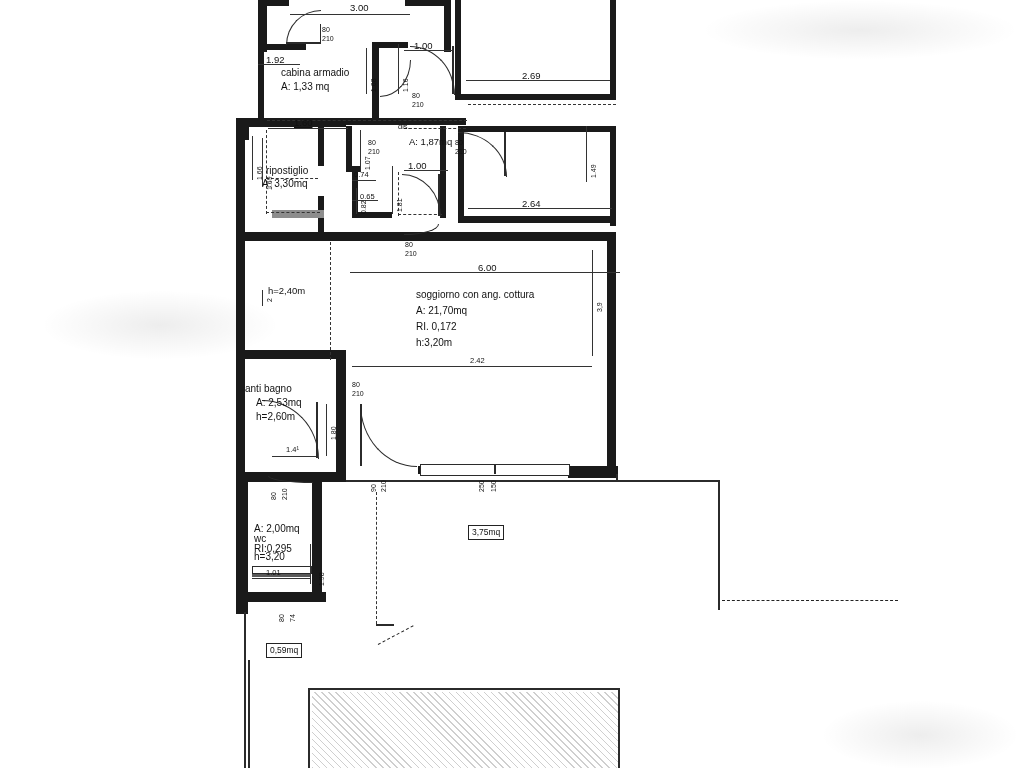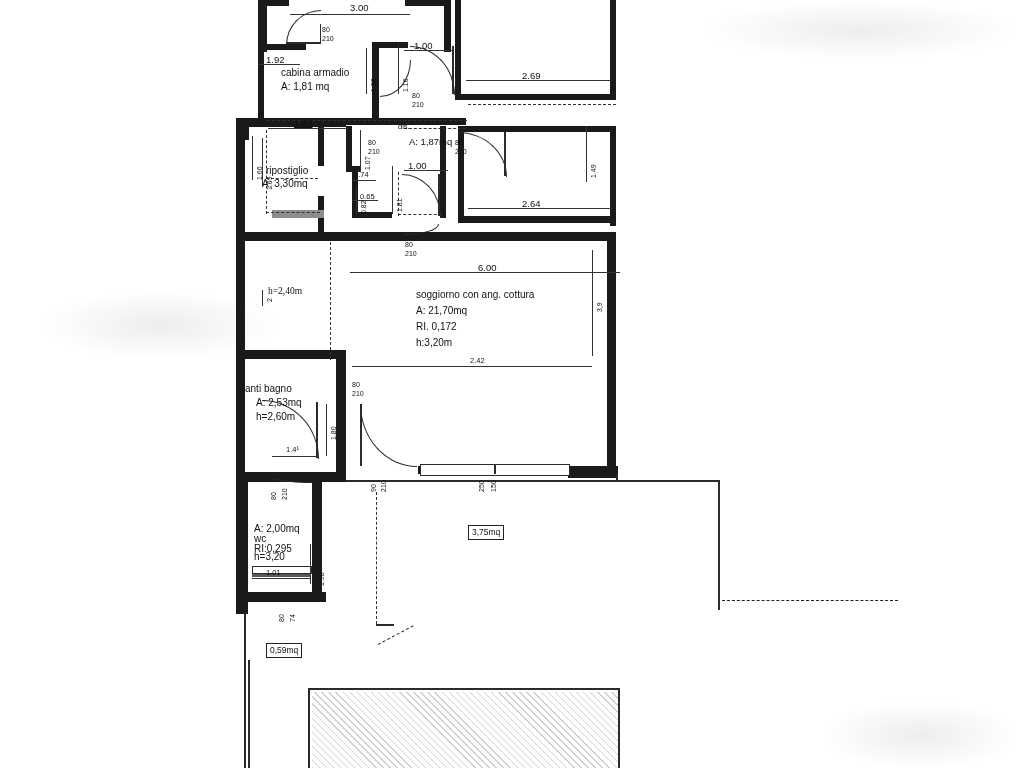--- a/index.html
+++ b/index.html
@@ -280,21 +280,21 @@
   <div class="lbl" style="left:266px;top:54px;">1.92</div>
 
   <div class="lbl tiny" style="left:322px;top:26px;">80</div>
   <div class="lbl tiny" style="left:322px;top:35px;">210</div>
   <div class="thin" style="left:320px;top:24px;width:1px;height:20px;"></div>
 
   <div class="lbl tiny" style="left:412px;top:92px;">80</div>
   <div class="lbl tiny" style="left:412px;top:101px;">210</div>
 
   <div class="lbl room" style="left:281px;top:66px;">cabina armadio</div>
-  <div class="lbl room" style="left:281px;top:80px;">A: 1,81 mq</div>
+  <div class="lbl room" style="left:281px;top:80px;">A: 1,33 mq</div>
 
   <div class="lbl tiny vert" style="left:370px;top:92px;">1.08</div>
   <div class="lbl tiny vert" style="left:402px;top:92px;">1.16</div>
   <div class="lbl tiny vert" style="left:590px;top:178px;">1.49</div>
 
   <div class="lbl" style="left:294px;top:117px;text-decoration:underline;">1.60</div>
   <div class="lbl small" style="left:398px;top:122px;">dis.</div>
   <div class="lbl" style="left:409px;top:136px;">A: 1,87mq</div>
   <div class="lbl" style="left:408px;top:160px;">1.00</div>
 
@@ -318,21 +318,21 @@
 
   <div class="lbl tiny" style="left:405px;top:241px;">80</div>
   <div class="lbl tiny" style="left:405px;top:250px;">210</div>
 
   <div class="lbl" style="left:478px;top:262px;">6.00</div>
   <div class="lbl room" style="left:416px;top:288px;">soggiorno con ang. cottura</div>
   <div class="lbl room" style="left:416px;top:304px;">A: 21,70mq</div>
   <div class="lbl room" style="left:416px;top:320px;">RI. 0,172</div>
   <div class="lbl room" style="left:416px;top:336px;">h:3,20m</div>
 
-  <div class="lbl" style="left:268px;top:285px;font-family:Liberation Serif, serif;">h=2,40m</div>
+  <div class="lbl" style="left:268px;top:285px;">h=2,40m</div>
   <div class="lbl tiny vert" style="left:266px;top:302px;">2</div>
   <div class="lbl tiny vert" style="left:596px;top:312px;">3,9</div>
   <div class="lbl small" style="left:470px;top:356px;">2.42</div>
 
   <div class="lbl room" style="left:245px;top:382px;">anti bagno</div>
   <div class="lbl room" style="left:256px;top:396px;">A: 2,53mq</div>
   <div class="lbl room" style="left:256px;top:410px;">h=2,60m</div>
 
   <div class="lbl tiny" style="left:352px;top:381px;">80</div>
   <div class="lbl tiny" style="left:352px;top:390px;">210</div>

